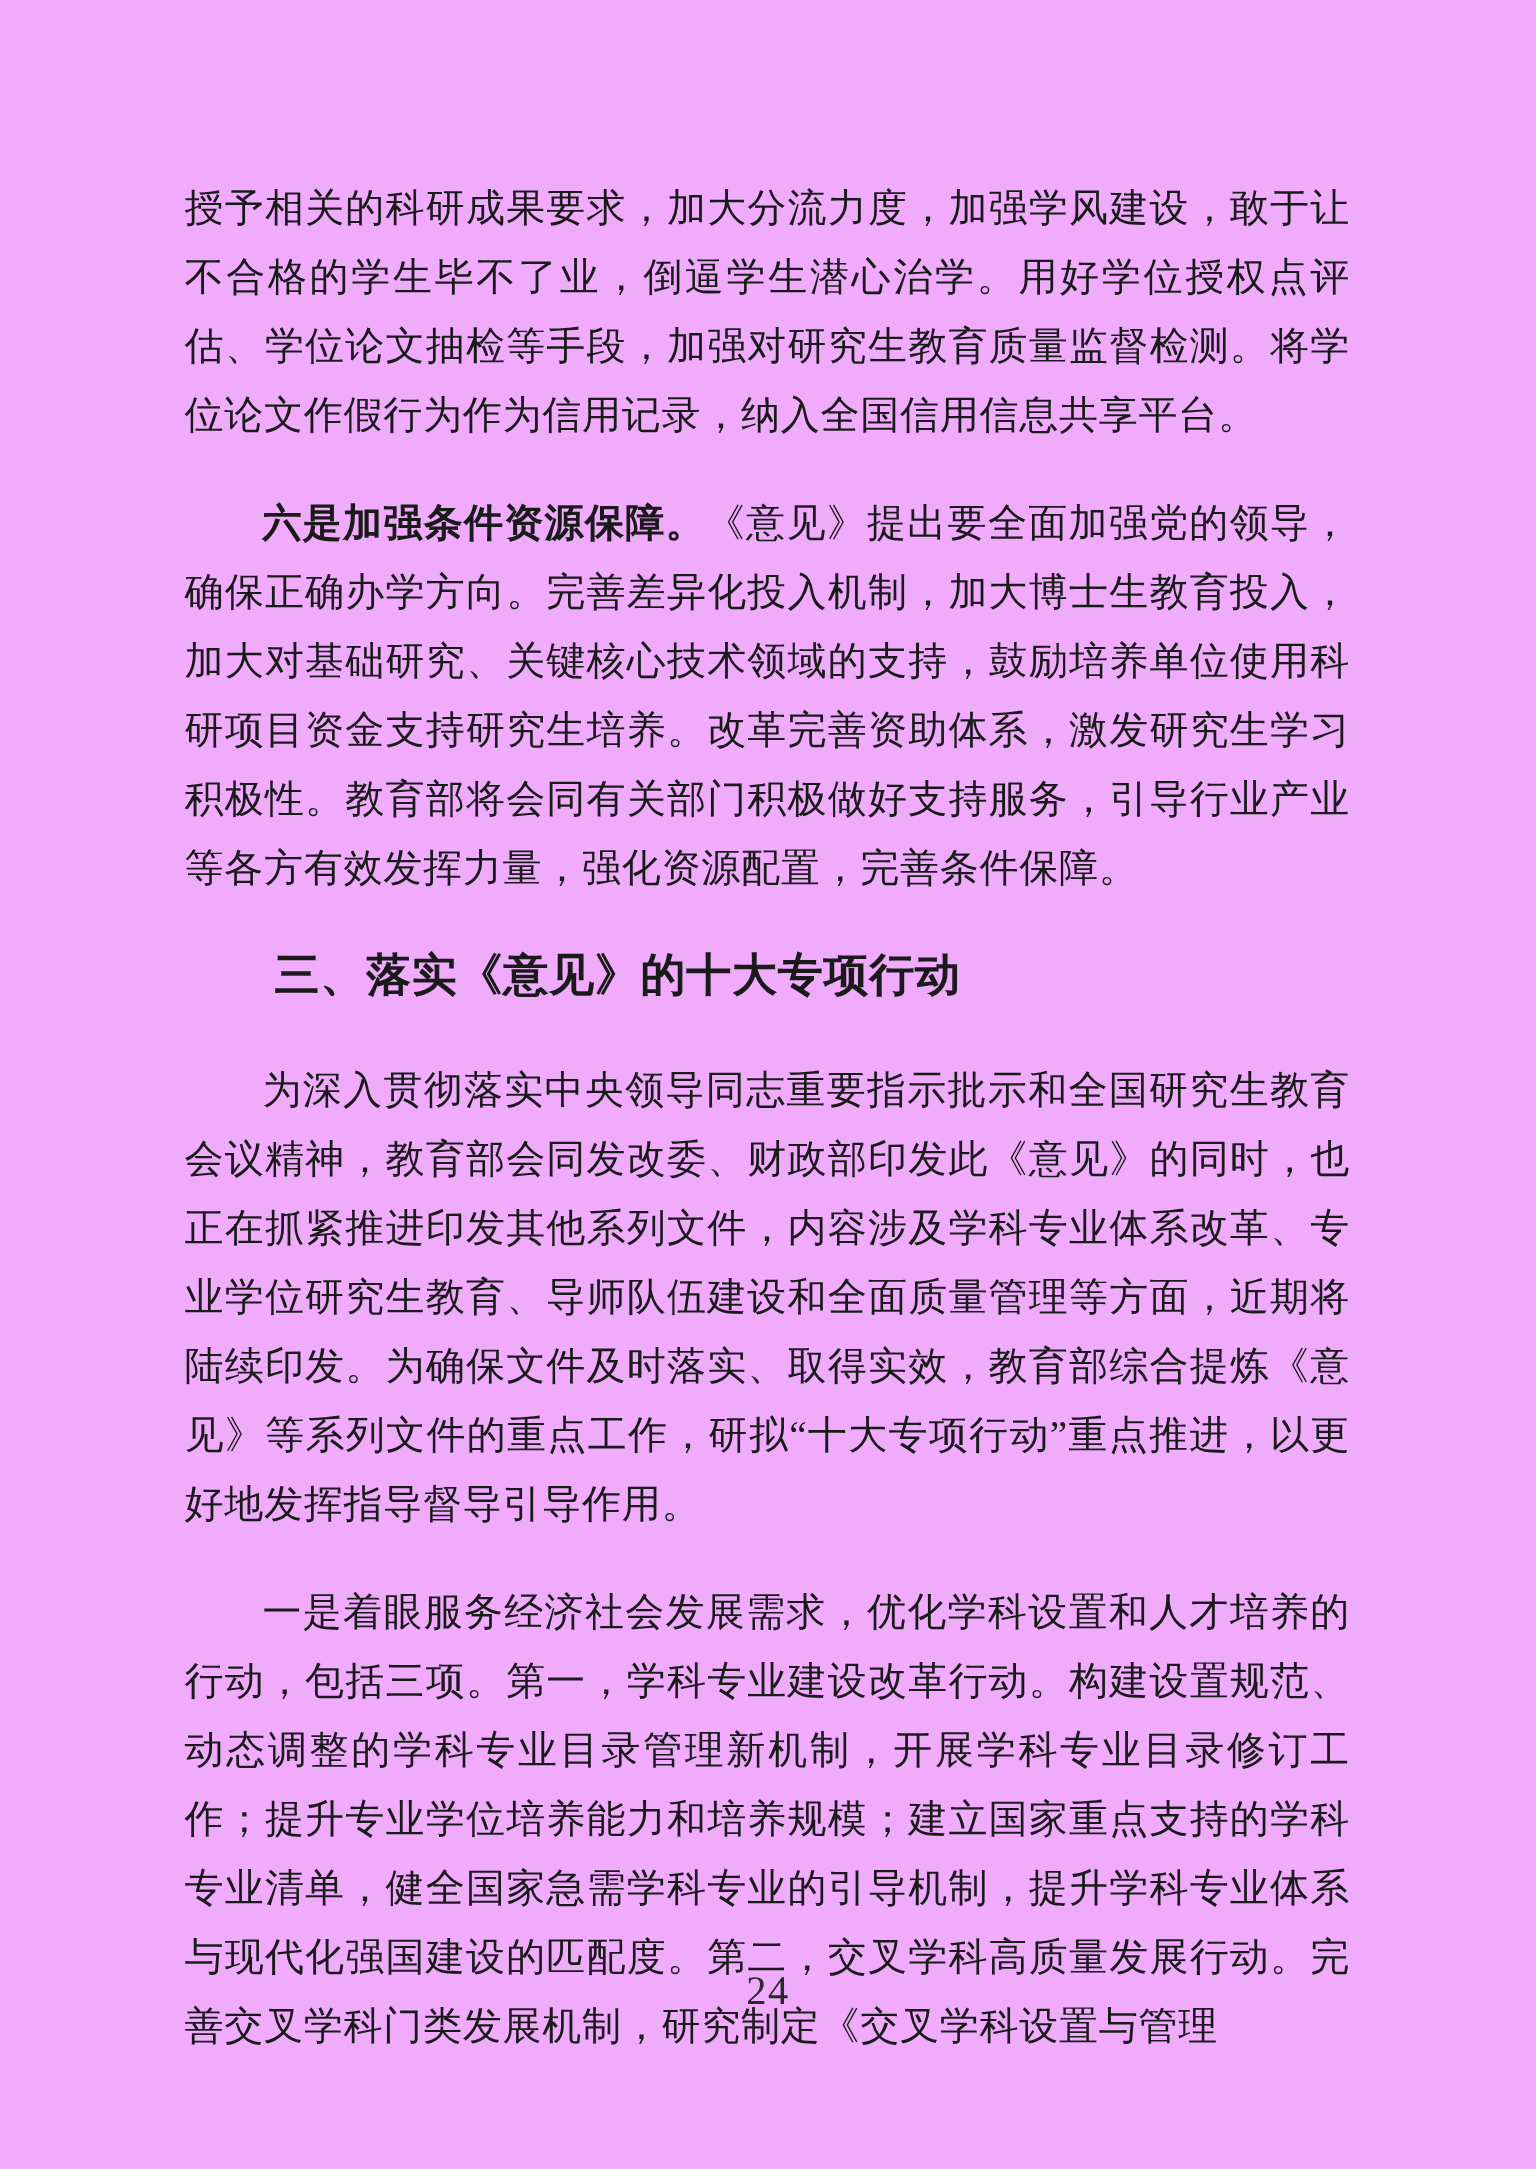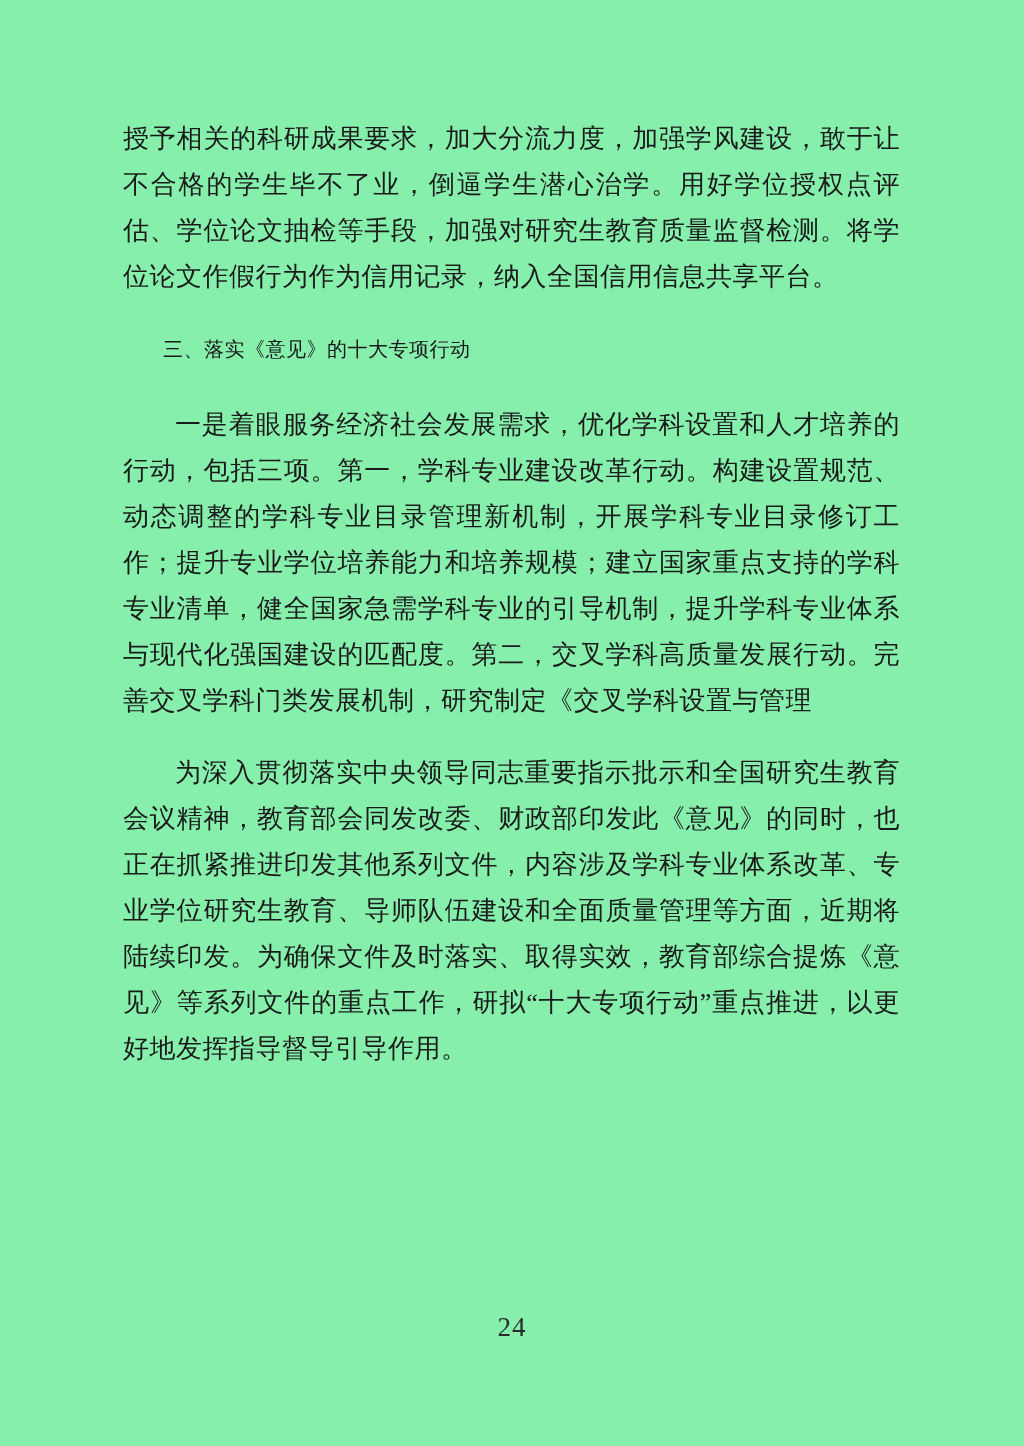--- a/index.html
+++ b/index.html
@@ -15,43 +15,43 @@
     color: #1a1a1a;
   }
   .page {
     position: absolute;
     top: 0;
     left: 0;
     width: 1024px;
     height: 1446px;
     box-sizing: border-box;
     padding: 116px 124px 0 123px;
-    background: #86efac;
+    background: #f0abfc;
   }
   .body-para {
     font-size: 26px;
     line-height: 46px;
     text-align: justify;
     text-justify: inter-ideograph;
     margin: 0 0 26px 0;
     letter-spacing: 0.5px;
   }
   .indent {
     text-indent: 2em;
   }
   .no-indent {
     text-indent: 0;
   }
   .lead-bold {
     font-weight: 700;
   }
   .section-heading {
-    font-size: 20px;
+    font-size: 30px;
     line-height: 46px;
-    font-weight: 400;
+    font-weight: 700;
     text-indent: 2em;
     margin: 4px 0 30px 0;
     letter-spacing: 0.5px;
   }
   .page-number {
     position: absolute;
     top: 1312px;
     left: 0;
     right: 0;
     text-align: center;
@@ -60,22 +60,23 @@
     letter-spacing: 1px;
   }
 </style>
 </head>
 <body>
 
 <div class="page">
 
   <p class="body-para no-indent">授予相关的科研成果要求，加大分流力度，加强学风建设，敢于让不合格的学生毕不了业，倒逼学生潜心治学。用好学位授权点评估、学位论文抽检等手段，加强对研究生教育质量监督检测。将学位论文作假行为作为信用记录，纳入全国信用信息共享平台。</p>
 
+  <p class="body-para indent"><span class="lead-bold">六是加强条件资源保障。</span><span>《意见》提出要全面加强党的领导，确保正确办学方向。完善差异化投入机制，加大博士生教育投入，加大对基础研究、关键核心技术领域的支持，鼓励培养单位使用科研项目资金支持研究生培养。改革完善资助体系，激发研究生学习积极性。教育部将会同有关部门积极做好支持服务，引导行业产业等各方有效发挥力量，强化资源配置，完善条件保障。</span></p>
 
   <h3 class="section-heading">三、落实《意见》的十大专项行动</h3>
 
+  <p class="body-para indent">为深入贯彻落实中央领导同志重要指示批示和全国研究生教育会议精神，教育部会同发改委、财政部印发此《意见》的同时，也正在抓紧推进印发其他系列文件，内容涉及学科专业体系改革、专业学位研究生教育、导师队伍建设和全面质量管理等方面，近期将陆续印发。为确保文件及时落实、取得实效，教育部综合提炼《意见》等系列文件的重点工作，研拟“十大专项行动”重点推进，以更好地发挥指导督导引导作用。</p>
+
   <p class="body-para indent">一是着眼服务经济社会发展需求，优化学科设置和人才培养的行动，包括三项。第一，学科专业建设改革行动。构建设置规范、动态调整的学科专业目录管理新机制，开展学科专业目录修订工作；提升专业学位培养能力和培养规模；建立国家重点支持的学科专业清单，健全国家急需学科专业的引导机制，提升学科专业体系与现代化强国建设的匹配度。第二，交叉学科高质量发展行动。完善交叉学科门类发展机制，研究制定《交叉学科设置与管理</p>
-
-  <p class="body-para indent">为深入贯彻落实中央领导同志重要指示批示和全国研究生教育会议精神，教育部会同发改委、财政部印发此《意见》的同时，也正在抓紧推进印发其他系列文件，内容涉及学科专业体系改革、专业学位研究生教育、导师队伍建设和全面质量管理等方面，近期将陆续印发。为确保文件及时落实、取得实效，教育部综合提炼《意见》等系列文件的重点工作，研拟“十大专项行动”重点推进，以更好地发挥指导督导引导作用。</p>
 
   <div class="page-number">24</div>
 
 </div>
 
 </body></html>

